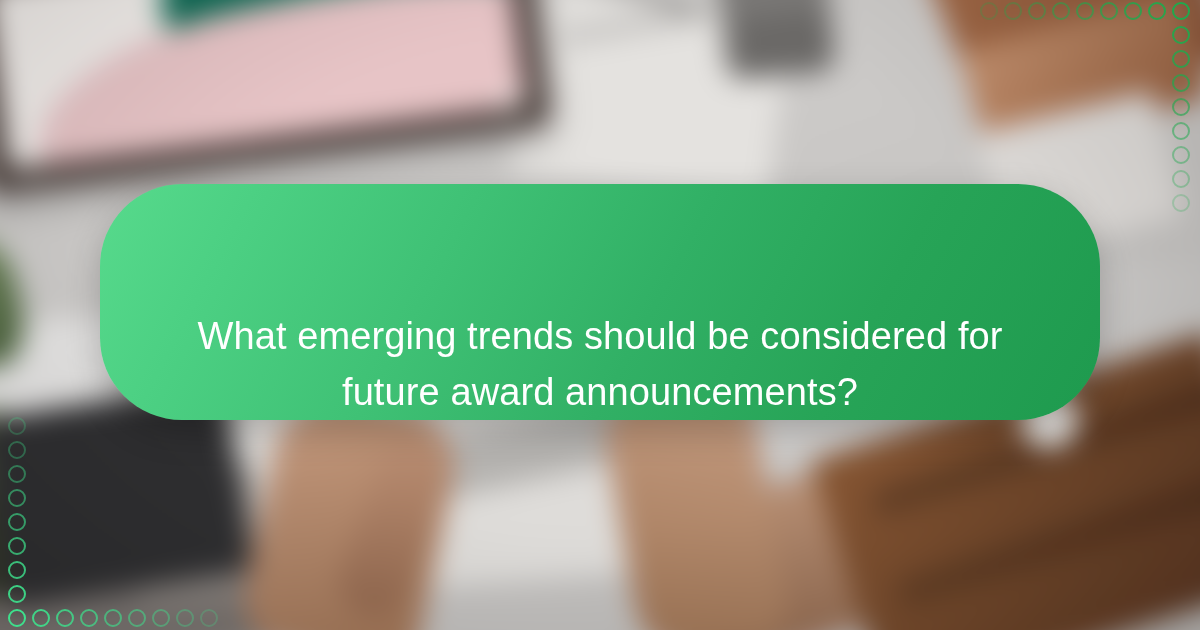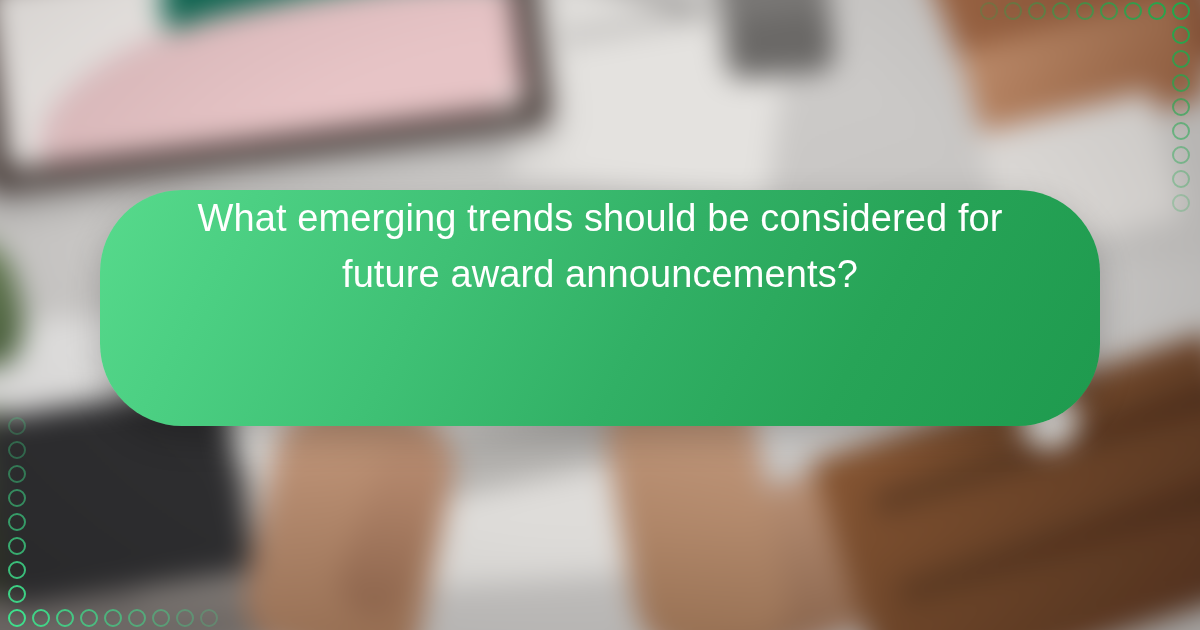--- a/index.html
+++ b/index.html
@@ -226,34 +226,34 @@
     border: 2.5px solid currentColor;
     box-sizing: border-box;
   }
   #dots-top-right { right: 0; top: 0; color: #1faa4d; }
   #dots-bottom-left { left: 0; bottom: 0; color: #3ee08c; }
 
   
   #question-card {
     position: absolute;
     left: 100px;
-    top: 190px;
+    top: 184px;
     width: 1000px;
     height: 236px;
     border-radius: 82px;
     background: linear-gradient(118deg,
                 #57DA8C 0%,
                 #4CD083 14%,
                 #3FC175 34%,
                 #31B065 55%,
                 #27A457 75%,
                 #1E9A4E 100%);
     box-shadow: 0 12px 34px rgba(0,0,0,0.22);
     display: flex;
-    align-items: flex-start;
+    align-items: flex-end;
     justify-content: center;
   }
   #question-text {
     width: 840px;
     text-align: center;
     color: #ffffff;
     font-size: 38px;
     line-height: 56px;
     font-weight: 400;
     letter-spacing: 0.1px;

